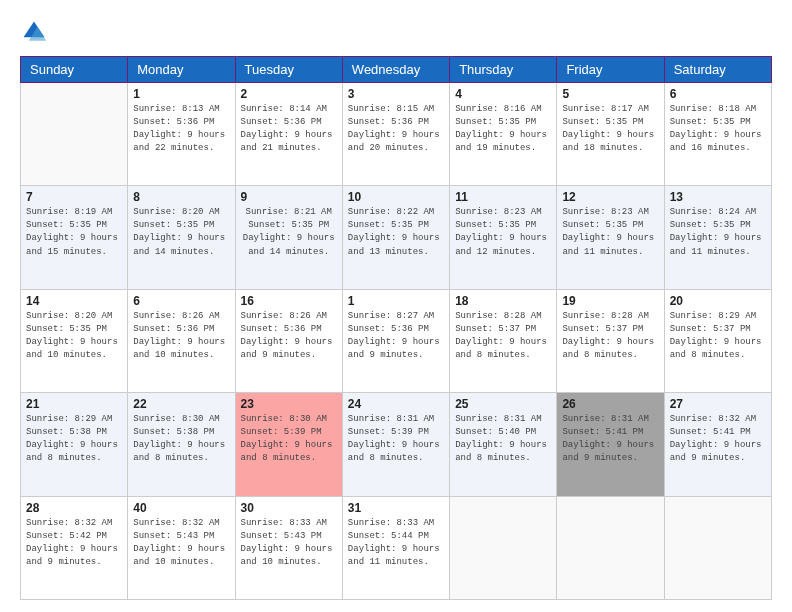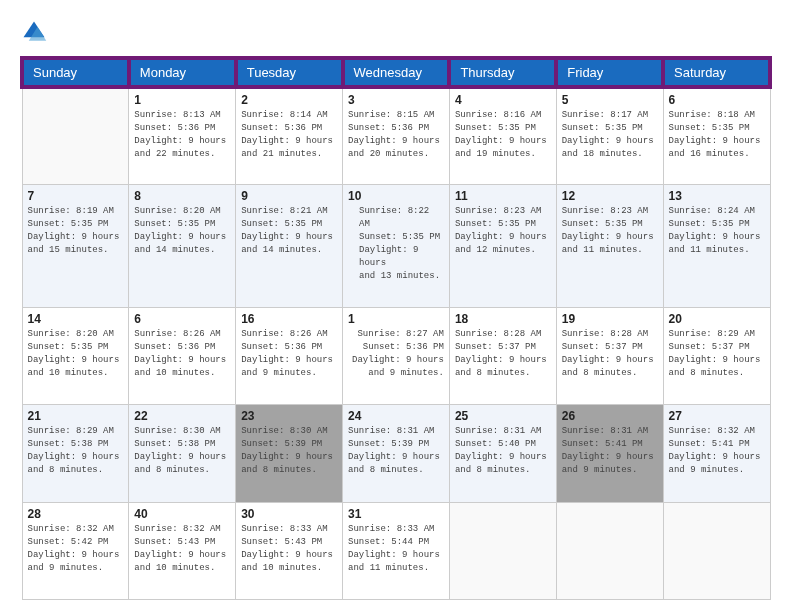--- a/index.html
+++ b/index.html
@@ -62,21 +62,21 @@
       width: 100%;
       table-layout: fixed;
     }
     .calendar th {
       background: #1a6bbf;
       color: #fff;
       text-align: left;
       padding: 5px 9px;
       font-size: 13px;
       font-weight: normal;
-      border: 4px solid #701a75;
+      border: 1px solid #701a75;
     }
     .calendar td {
       border: 1px solid #ccc;
       vertical-align: top;
       padding: 4px 5px;
       font-size: 9.5px;
       color: #333;
       height: 82px;
     }
     .day-num {
@@ -185,28 +185,28 @@
           </td>
           <td style="background: rgb(240, 244, 250);">
             <span class="day-num">8</span>
             <div class="day-info" style="white-space: pre-line;">Sunrise: 8:20 AM
 Sunset: 5:35 PM
 Daylight: 9 hours
 and 14 minutes.</div>
           </td>
           <td style="background: rgb(240, 244, 250);">
             <span class="day-num">9</span>
-            <div class="day-info" style="white-space: pre-line;">Sunrise: 8:21 AM
+            <div class="day-info" style="white-space: pre-line; text-align: center;">Sunrise: 8:21 AM
 Sunset: 5:35 PM
 Daylight: 9 hours
 and 14 minutes.</div>
           </td>
           <td style="background: rgb(240, 244, 250);">
             <span class="day-num">10</span>
-            <div class="day-info" style="white-space: pre-line; margin-left: 11px;">Sunrise: 8:22 AM
+            <div class="day-info" style="white-space: pre-line;">Sunrise: 8:22 AM
 Sunset: 5:35 PM
 Daylight: 9 hours
 and 13 minutes.</div>
           </td>
           <td style="background: rgb(240, 244, 250);">
             <span class="day-num">11</span>
             <div class="day-info" style="white-space: pre-line;">Sunrise: 8:23 AM
 Sunset: 5:35 PM
 Daylight: 9 hours
 and 12 minutes.</div>
@@ -243,21 +243,21 @@
           </td>
           <td>
             <span class="day-num">16</span>
             <div class="day-info" style="white-space: pre-line;">Sunrise: 8:26 AM
 Sunset: 5:36 PM
 Daylight: 9 hours
 and 9 minutes.</div>
           </td>
           <td>
             <span class="day-num">1</span>
-            <div class="day-info" style="white-space: pre-line; text-align: right;">Sunrise: 8:27 AM
+            <div class="day-info" style="white-space: pre-line;">Sunrise: 8:27 AM
 Sunset: 5:36 PM
 Daylight: 9 hours
 and 9 minutes.</div>
           </td>
           <td>
             <span class="day-num">18</span>
             <div class="day-info" style="white-space: pre-line;">Sunrise: 8:28 AM
 Sunset: 5:37 PM
 Daylight: 9 hours
 and 8 minutes.</div>
@@ -285,21 +285,21 @@
 Daylight: 9 hours
 and 8 minutes.</div>
           </td>
           <td style="background: rgb(240, 244, 250);">
             <span class="day-num">22</span>
             <div class="day-info" style="white-space: pre-line;">Sunrise: 8:30 AM
 Sunset: 5:38 PM
 Daylight: 9 hours
 and 8 minutes.</div>
           </td>
-          <td style="background: #a3a3a3;">
+          <td style="background: #fca5a5;">
             <span class="day-num">23</span>
             <div class="day-info" style="white-space: pre-line;">Sunrise: 8:30 AM
 Sunset: 5:39 PM
 Daylight: 9 hours
 and 8 minutes.</div>
           </td>
           <td style="background: rgb(240, 244, 250);">
             <span class="day-num">24</span>
             <div class="day-info" style="white-space: pre-line;">Sunrise: 8:31 AM
 Sunset: 5:39 PM

